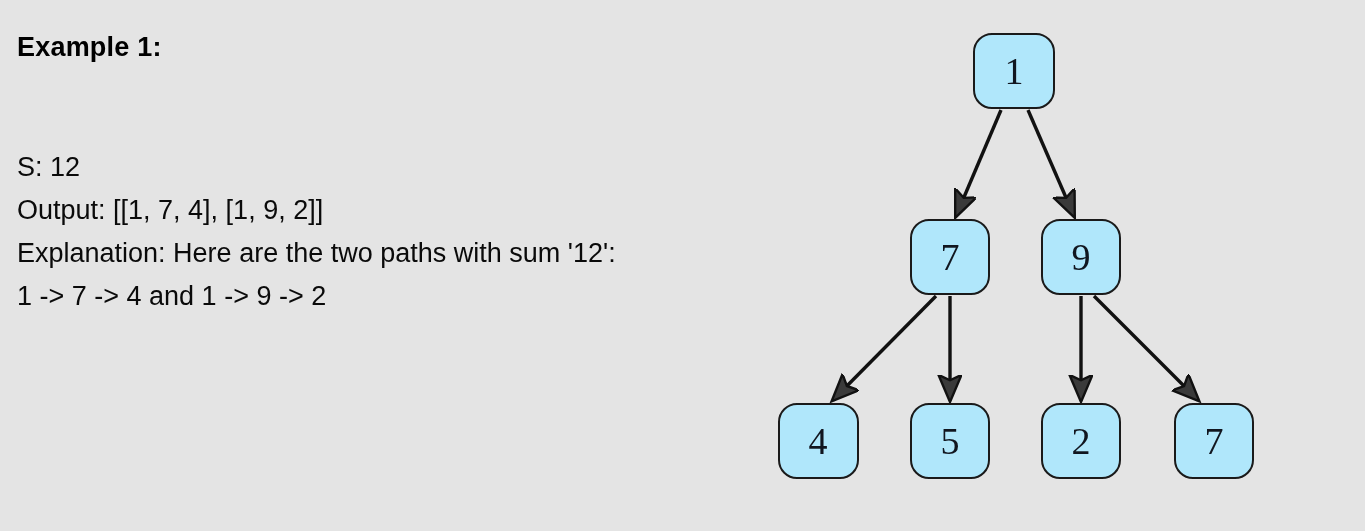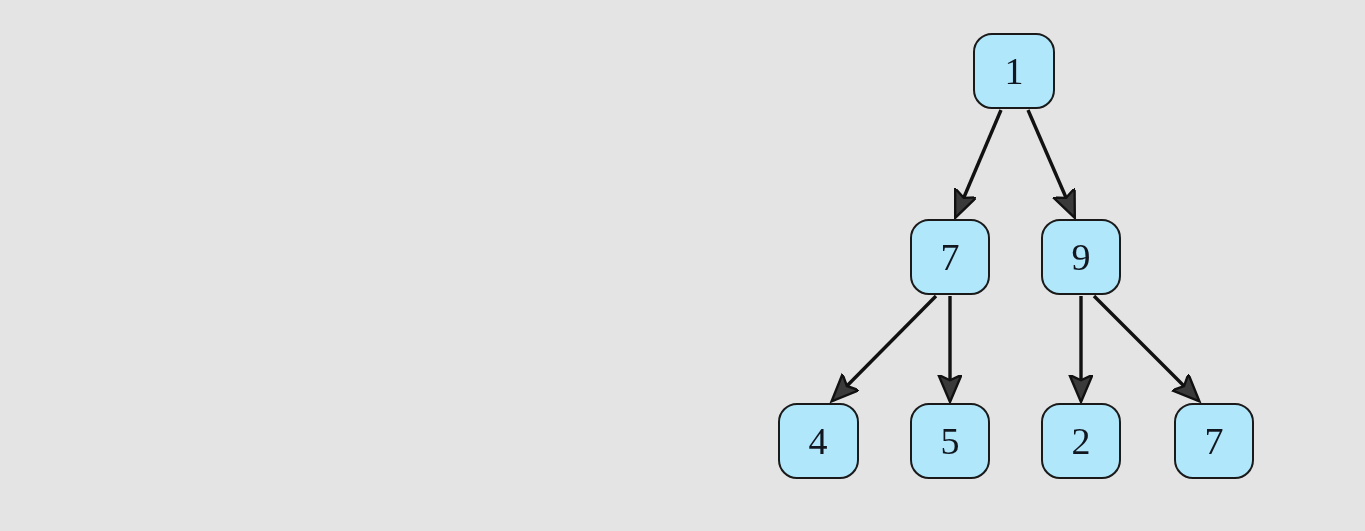--- a/index.html
+++ b/index.html
@@ -79,20 +79,30 @@
     line-height: 1;
     color: #11161f;
     user-select: none;
   }
 </style>
 </head>
 <body>
 
 <div id="root-canvas">
 
+  <div class="text-panel">
+    <div class="example-title">Example 1:</div>
+
+    <div class="body-block">
+      <div class="body-line">S: 12</div>
+      <div class="body-line">Output: [[1, 7, 4], [1, 9, 2]]</div>
+      <div class="body-line">Explanation: Here are the two paths with sum '12':</div>
+      <div class="body-line">1 -&gt; 7 -&gt; 4 and 1 -&gt; 9 -&gt; 2</div>
+    </div>
+  </div>
 
   <div class="tree-area">
     <svg class="tree-svg" viewBox="0 0 560 531">
       <defs>
         <marker id="arrowhead" markerWidth="9" markerHeight="9" refX="7.4" refY="3.4" orient="auto" markerUnits="strokeWidth">
           <path d="M 0 0 L 8 3.4 L 0 6.8 L 1.6 3.4 Z" fill="#3a3a3a" stroke="#111111" stroke-width="0.7"></path>
         </marker>
       </defs>
       <g id="edges-group" stroke="#111111" stroke-width="3.4" fill="none">
           <line x1="241" y1="110" x2="196" y2="216" marker-end="url(#arrowhead)"></line>

